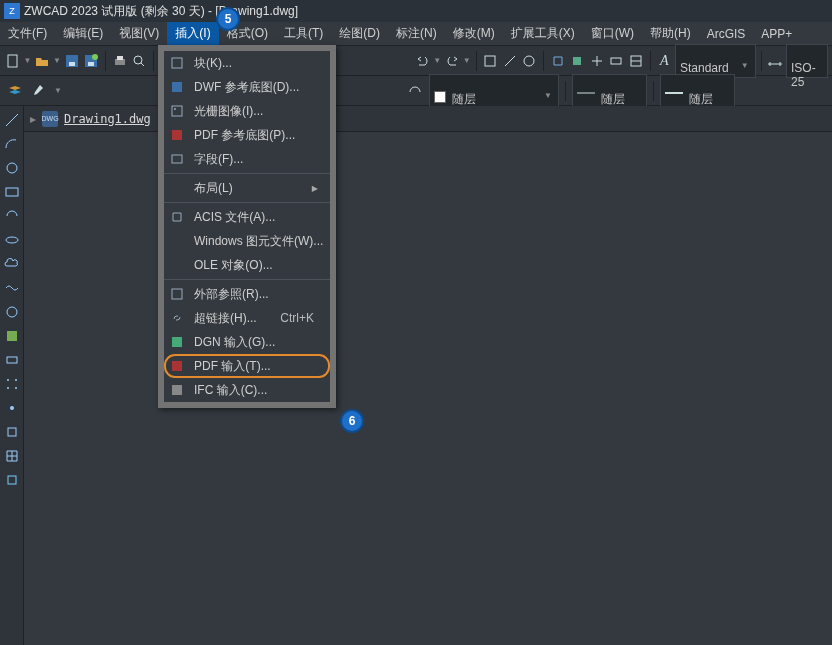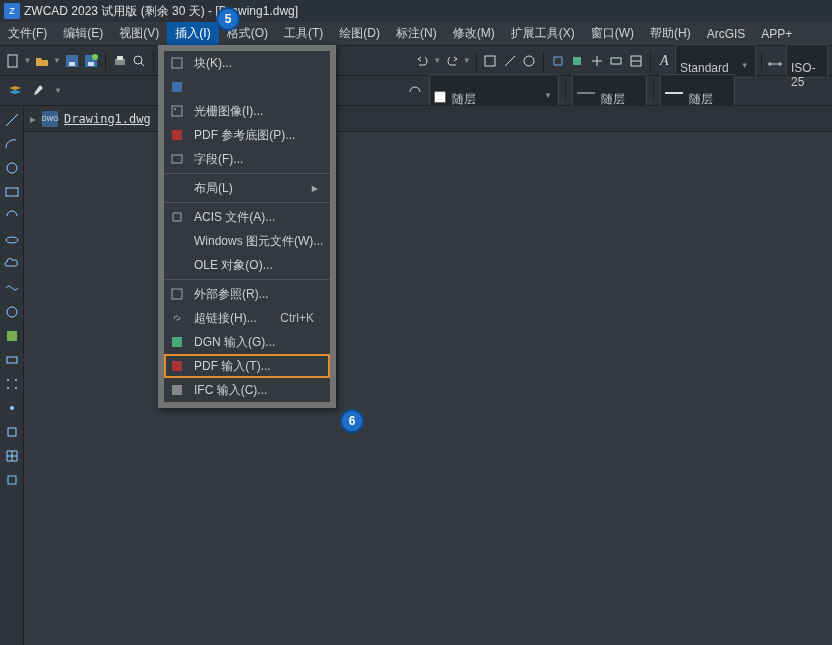--- a/index.html
+++ b/index.html
@@ -28,21 +28,21 @@
   .filetab-row .fname { color:#d8d8d8; font-family:monospace; font-size:12px;text-decoration:underline; }
   .filetab-row .close { margin-left:8px; color:#aaa; font-size:11px; }
   
   .dropdown { position:absolute; top:45px; left:158px; width:178px; background:#33393f; border:6px solid #737373; box-shadow:2px 2px 6px rgba(0,0,0,0.5); z-index:100; }
   .dd-item { height:24px; display:flex; align-items:center; padding:0 6px 0 0; color:#d0d0d0; position:relative; }
   .dd-item .dd-icon { width:26px; display:flex; align-items:center; justify-content:center; font-size:11px; color:#9ab; }
   .dd-item .dd-label { flex:1; padding-left:4px; }
   .dd-item .dd-short { color:#bbb; padding-right:10px; }
   .dd-item .dd-arrow { font-size:8px; color:#aaa; padding-right:6px; }
   .dd-sep { height:1px; background:#4a525a; margin:2px 0; }
-  .dd-item.highlight { outline:2px solid #e38b2c; outline-offset:-2px; }
+  .dd-item.highlight { outline:2px solid #e38b2c; outline-offset:-2px;border-radius:11px; }
   
   .anno { position:absolute; width:24px; height:24px; border-radius:50%; background:#1d6fc9; border:2px solid #0d4c8f; color:#fff; display:flex; align-items:center; justify-content:center; font-size:13px; font-weight:bold; z-index:200; }
   svg { display:block; }
 </style>
 </head>
 <body>
 
 <div class="titlebar">
   <div class="logo">Z</div>
   <span>ZWCAD 2023 试用版 (剩余 30 天) - [Drawing1.dwg]</span>
@@ -334,20 +334,21 @@
         </svg>
       </div>
       <div class="dd-label">块(K)...</div>
     </div>
     <div class="dd-item">
       <div class="dd-icon">
         <svg width="14" height="14">
           <rect x="2" y="2" width="10" height="10" fill="#3a6fa8"></rect>
         </svg>
       </div>
+      <div class="dd-label">DWF 参考底图(D)...</div>
     </div>
     <div class="dd-item">
       <div class="dd-icon">
         <svg width="14" height="14">
           <rect x="2" y="2" width="10" height="10" fill="none" stroke="#9ab"></rect>
           <circle cx="5" cy="5" r="1" fill="#9ab"></circle>
         </svg>
       </div>
       <div class="dd-label">光栅图像(I)...</div>
     </div>

